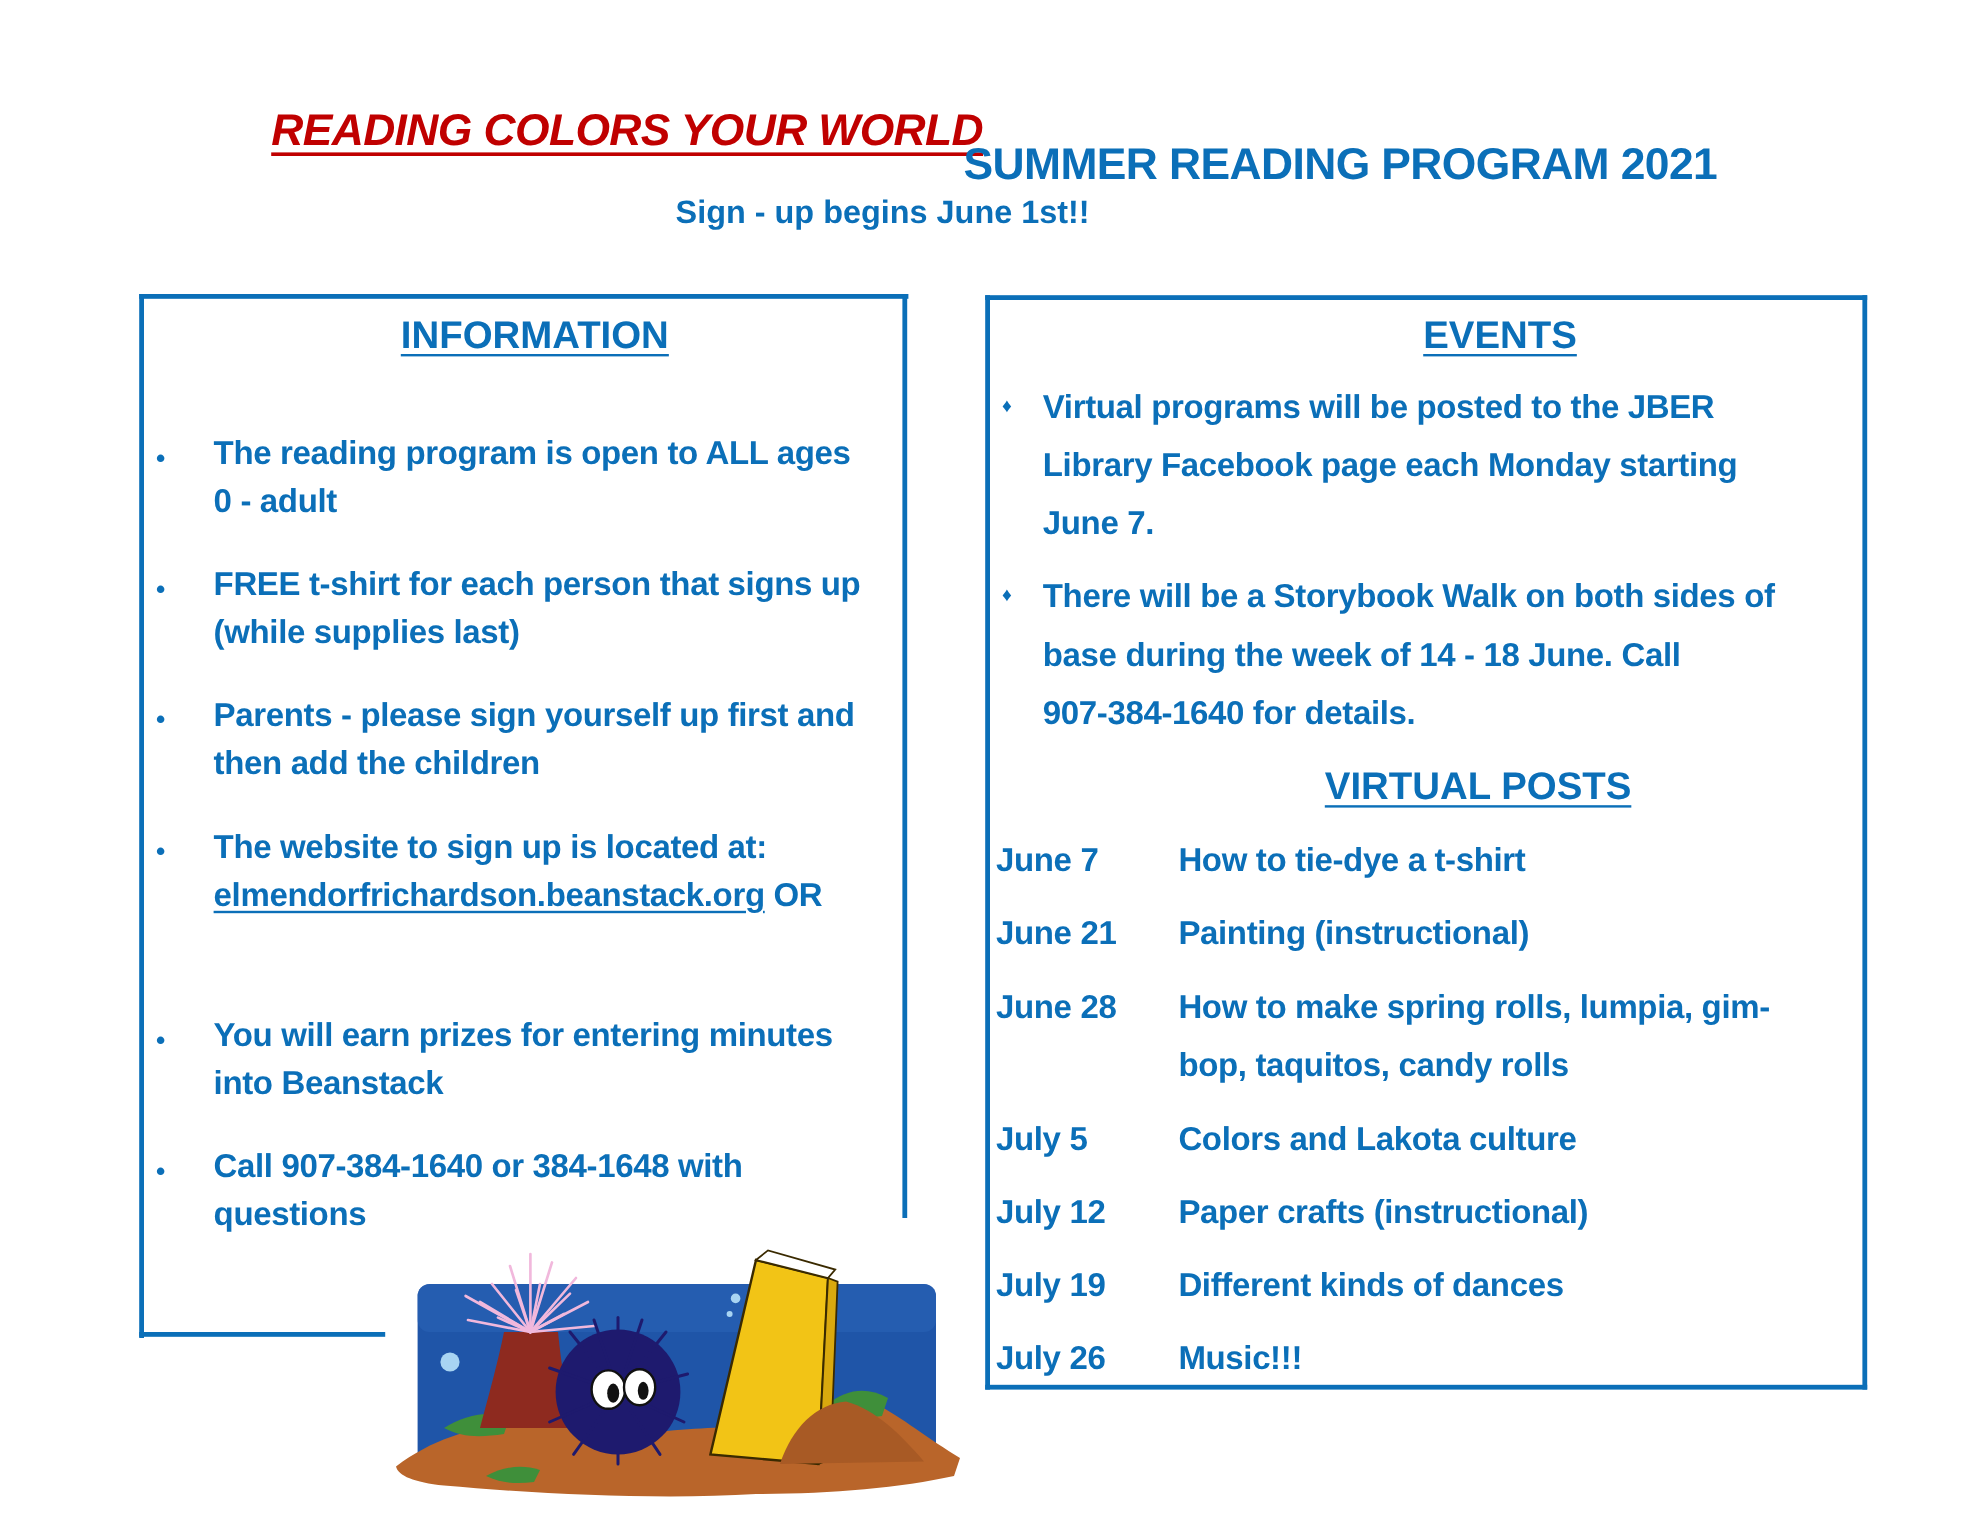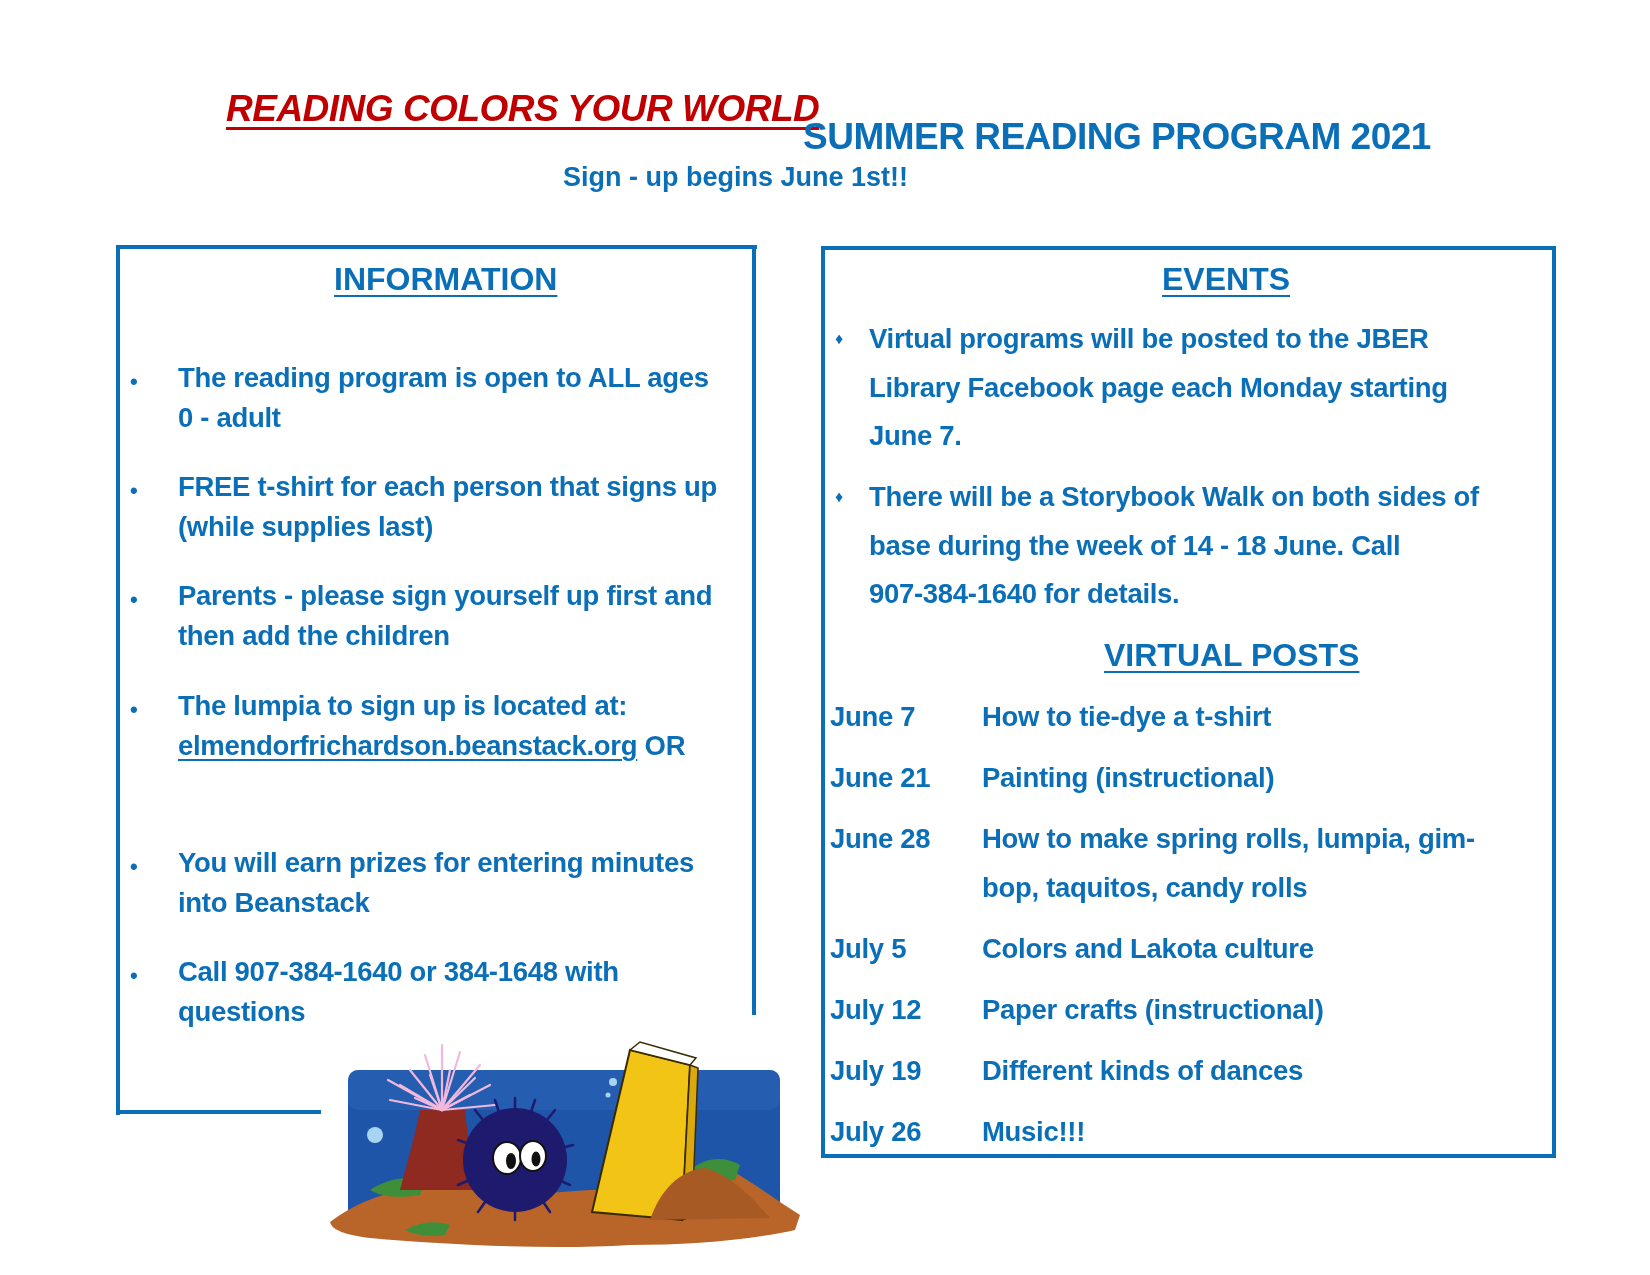--- a/index.html
+++ b/index.html
@@ -77,36 +77,36 @@
 (while supplies last)</span>
 </div>
 <div class="info-item" style="top:576px;">
   <span class="bullet">•</span>
   <span class="text">Parents  - please sign yourself up first and
 then add the children</span>
 </div>
 <div class="info-item" style="top:686px;">
   <span class="bullet">•</span>
   <span class="text" style="white-space:normal;">
-    <span>The lumpia to sign up is located at:</span><br>
+    <span>The website to sign up is located at:</span><br>
     <a class="link" style="color:inherit;">elmendorfrichardson.beanstack.org</a><span> OR</span><br>
   </span>
 </div>
 <div class="info-item" style="top:843px;">
   <span class="bullet">•</span>
   <span class="text">You will earn prizes for entering minutes
 into Beanstack</span>
 </div>
 <div class="info-item" style="top:952px;">
   <span class="bullet">•</span>
   <span class="text">Call 907-384-1640 or 384-1648 with
 questions</span>
 </div>
 
-<div class="heading" style="left:1162px; top:261px;">EVENTS</div>
+<div class="heading" style="left:1186px; top:261px;">EVENTS</div>
 
 <div class="event-item" style="top:315px;">
   <span class="bullet">♦</span>
   <span class="text">Virtual programs will be posted to the JBER
 Library Facebook page each Monday starting
 June 7.</span>
 </div>
 <div class="event-item" style="top:473px;">
   <span class="bullet">♦</span>
   <span class="text">There will be a Storybook Walk on both sides of

